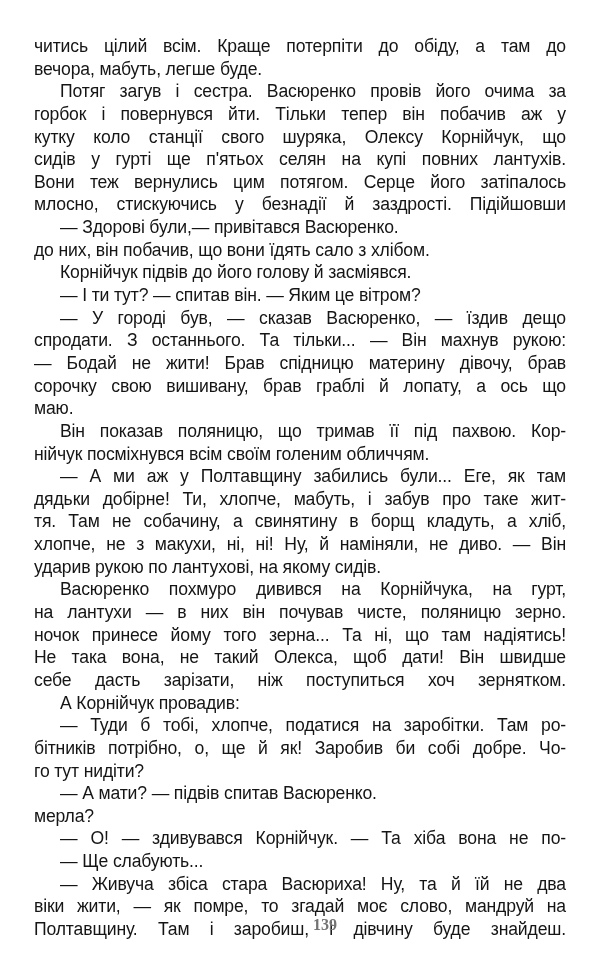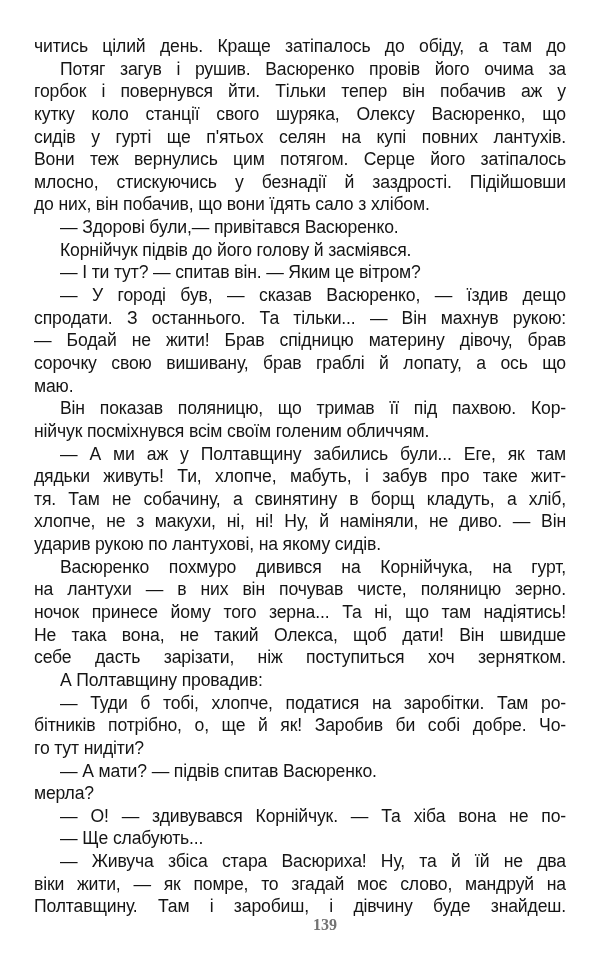--- a/index.html
+++ b/index.html
@@ -19,49 +19,50 @@
   .line.indent { padding-left: 26px; }
   .pagenum {
     position: absolute; top: 916px; left: 0; width: 600px; text-align: center;
     font-family: "Liberation Serif", serif; font-weight: bold; font-size: 16px; color: #737373; padding-left: 25px;
   }
 </style>
 </head>
 <body>
 
 <div class="page" id="page">
-    <span class="line">читись цілий день. Краще затіпалось до обіду, а там до</span>
-    <span class="line indent">Потяг загув і рушив. Васюренко провів його очима за</span>
+    <span class="line">читись цілий всім. Краще потерпіти до обіду, а там до</span>
+    <span class="line last">вечора, мабуть, легше буде.</span>
+    <span class="line indent">Потяг загув і сестра. Васюренко провів його очима за</span>
     <span class="line">горбок і повернувся йти. Тільки тепер він побачив аж у</span>
-    <span class="line">кутку коло станції свого шуряка, Олексу Васюренко, що</span>
+    <span class="line">кутку коло станції свого шуряка, Олексу Корнійчук, що</span>
     <span class="line">сидів у гурті ще п'ятьох селян на купі повних лантухів.</span>
     <span class="line">Вони теж вернулись цим потягом. Серце його затіпалось</span>
     <span class="line">млосно, стискуючись у безнадії й заздрості. Підійшовши</span>
+    <span class="line indent last">— Здорові були,— привітався Васюренко.</span>
     <span class="line last">до них, він побачив, що вони їдять сало з хлібом.</span>
-    <span class="line indent last">— Здорові були,— привітався Васюренко.</span>
     <span class="line indent last">Корнійчук підвів до його голову й засміявся.</span>
     <span class="line indent last">— І ти тут? — спитав він. — Яким це вітром?</span>
     <span class="line indent">— У городі був, — сказав Васюренко, — їздив дещо</span>
     <span class="line">спродати. З останнього. Та тільки... — Він махнув рукою:</span>
     <span class="line">— Бодай не жити! Брав спідницю материну дівочу, брав</span>
     <span class="line">сорочку свою вишивану, брав граблі й лопату, а ось що</span>
     <span class="line last">маю.</span>
     <span class="line indent">Він показав поляницю, що тримав її під пахвою. Кор-</span>
     <span class="line last">нійчук посміхнувся всім своїм голеним обличчям.</span>
     <span class="line indent">— А ми аж у Полтавщину забились були... Еге, як там</span>
-    <span class="line">дядьки живуть! Ти, хлопче, мабуть, і забув про таке жит-</span>
+    <span class="line">дядьки добірне! Ти, хлопче, мабуть, і забув про таке жит-</span>
     <span class="line">тя. Там не собачину, а свинятину в борщ кладуть, а хліб,</span>
     <span class="line">хлопче, не з макухи, ні, ні! Ну, й наміняли, не диво. — Він</span>
     <span class="line last">ударив рукою по лантухові, на якому сидів.</span>
     <span class="line indent">Васюренко похмуро дивився на Корнійчука, на гурт,</span>
     <span class="line">на лантухи — в них він почував чисте, поляницю зерно.</span>
     <span class="line">ночок принесе йому того зерна... Та ні, що там надіятись!</span>
     <span class="line">Не така вона, не такий Олекса, щоб дати! Він швидше</span>
     <span class="line">себе дасть зарізати, ніж поступиться хоч зернятком.</span>
-    <span class="line indent last">А Полтавщину провадив:</span>
+    <span class="line indent last">А Корнійчук провадив:</span>
     <span class="line indent">— Туди б тобі, хлопче, податися на заробітки. Там ро-</span>
     <span class="line">бітників потрібно, о, ще й як! Заробив би собі добре. Чо-</span>
     <span class="line last">го тут нидіти?</span>
     <span class="line indent last">— А мати? — підвів спитав Васюренко.</span>
     <span class="line last">мерла?</span>
     <span class="line indent">— О! — здивувався Корнійчук. — Та хіба вона не по-</span>
     <span class="line indent last">— Ще слабують...</span>
     <span class="line indent">— Живуча збіса стара Васюриха! Ну, та й їй не два</span>
     <span class="line">віки жити, — як помре, то згадай моє слово, мандруй на</span>
     <span class="line">Полтавщину. Там і заробиш, і дівчину буде знайдеш.</span>

